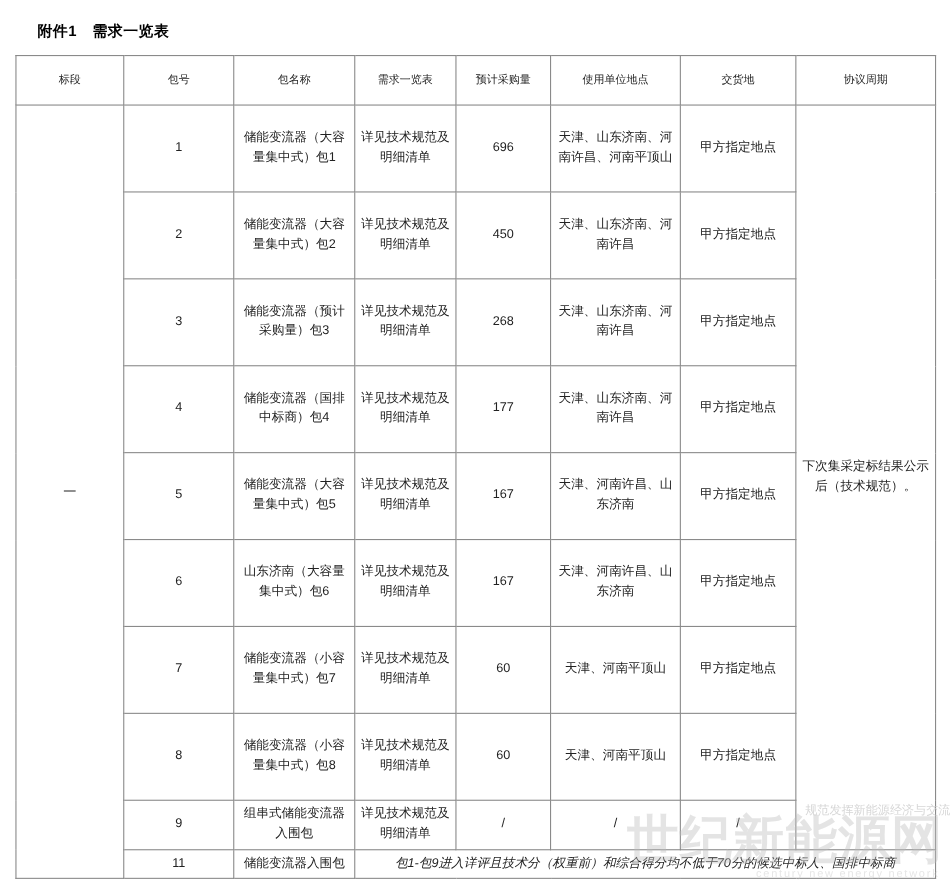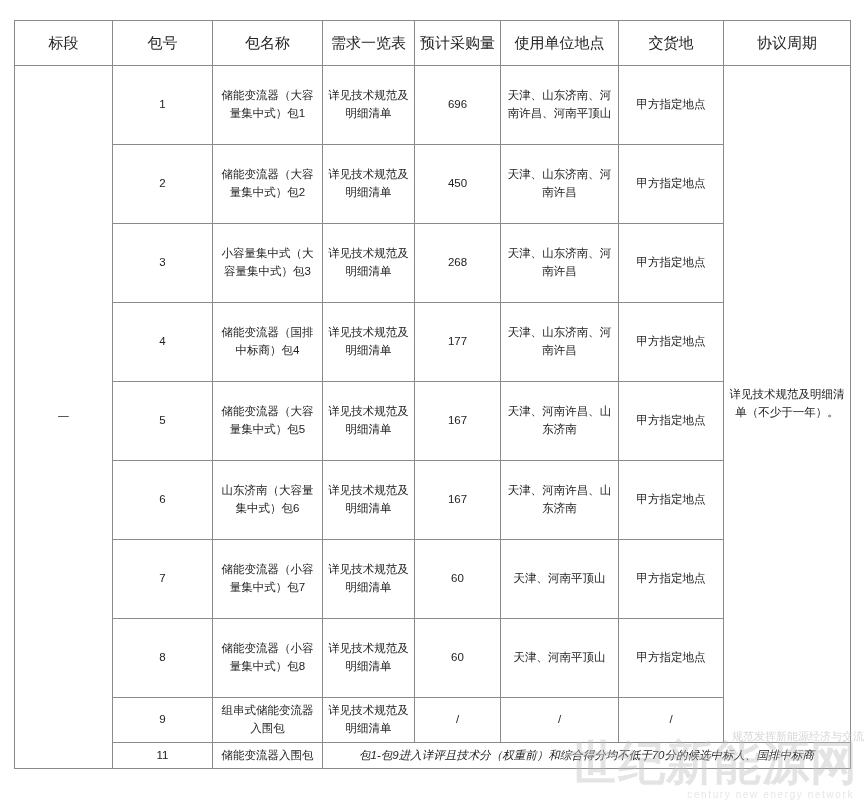--- a/index.html
+++ b/index.html
@@ -44,21 +44,21 @@
   table.req-table th {
     border: 1px solid #8a8a8a;
     text-align: center;
     vertical-align: middle;
     padding: 4px 3px;
     line-height: 1.55;
     font-weight: normal;
   }
   table.req-table thead th {
     height: 36px;
-    font-size: 15px;
+    font-size: 10px;
     color: #222;
   }
   .col-biaoduan { width: 98px; }
   .col-baohao   { width: 100px; }
   .col-baoming  { width: 110px; }
   .col-jishu    { width: 92px; }
   .col-yuji     { width: 86px; }
   .col-shiyong  { width: 118px; }
   .col-jiaohuo  { width: 105px; }
   .col-xieyi    { width: 127px; }
@@ -118,20 +118,23 @@
     white-space: nowrap;
     pointer-events: none;
     user-select: none;
   }
 </style>
 </head>
 <body>
 
 <div class="page">
 
+  <div class="doc-title">
+    <span>附件1</span><span class="title-sep"></span><span>需求一览表</span>
+  </div>
 
   <table class="req-table">
     <colgroup>
       <col class="col-biaoduan">
       <col class="col-baohao">
       <col class="col-baoming">
       <col class="col-jishu">
       <col class="col-yuji">
       <col class="col-shiyong">
       <col class="col-jiaohuo">
@@ -151,33 +154,33 @@
     </thead>
     <tbody>
       <tr>
         <td class="cell-biaoduan" rowspan="10">一</td>
         <td class="cell-row-tall">1</td>
         <td class="cell-name">储能变流器（大容量集中式）包1</td>
         <td>详见技术规范及明细清单</td>
         <td>696</td>
         <td>天津、山东济南、河南许昌、河南平顶山</td>
         <td>甲方指定地点</td>
-        <td class="cell-xieyi" rowspan="9">详见技术规范及明细清单（不少于一年）。</td>
+        <td class="cell-xieyi" rowspan="9">下次集采定标结果公示后（技术规范）。</td>
       </tr>
       <tr>
         <td class="cell-row-tall">2</td>
         <td class="cell-name">储能变流器（大容量集中式）包2</td>
         <td>详见技术规范及明细清单</td>
         <td>450</td>
         <td>天津、山东济南、河南许昌</td>
         <td>甲方指定地点</td>
       </tr>
       <tr>
         <td class="cell-row-tall">3</td>
-        <td class="cell-name">小容量集中式（大容量集中式）包3</td>
+        <td class="cell-name">储能变流器（预计采购量）包3</td>
         <td>详见技术规范及明细清单</td>
         <td>268</td>
         <td>天津、山东济南、河南许昌</td>
         <td>甲方指定地点</td>
       </tr>
       <tr>
         <td class="cell-row-tall">4</td>
         <td class="cell-name">储能变流器（国排中标商）包4</td>
         <td>详见技术规范及明细清单</td>
         <td>177</td>

